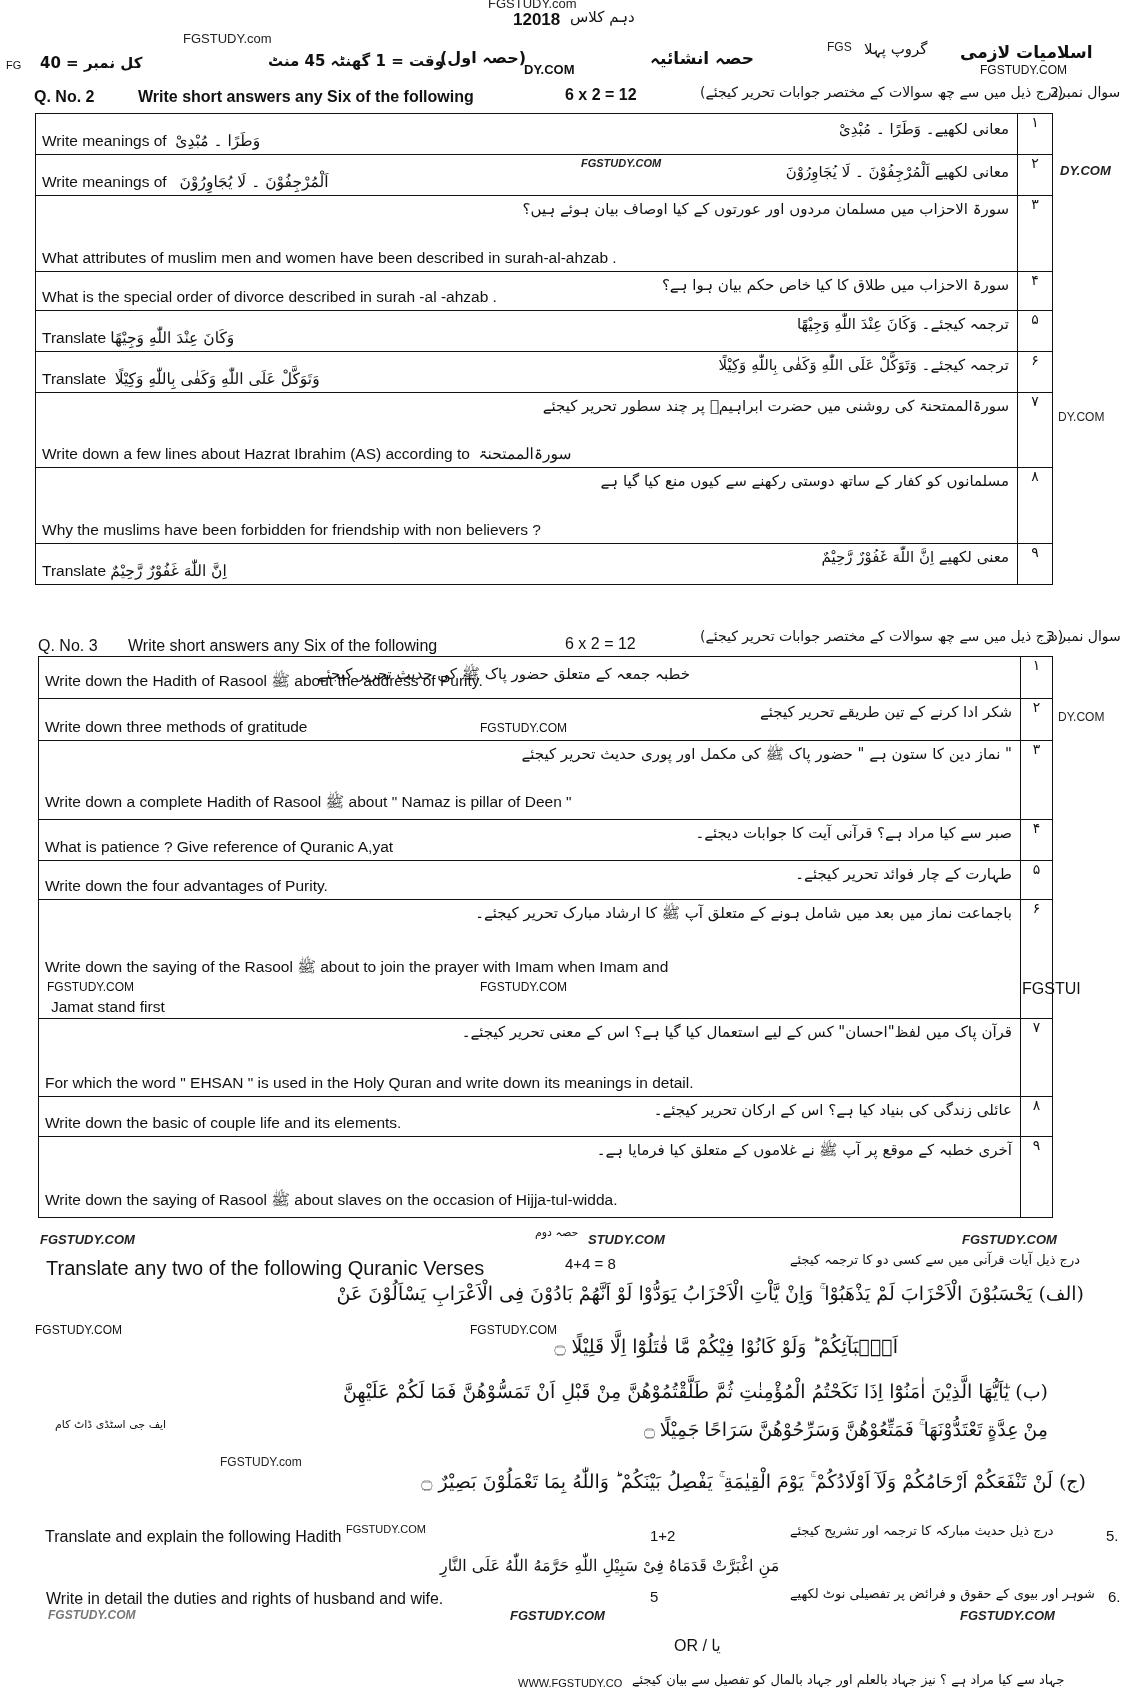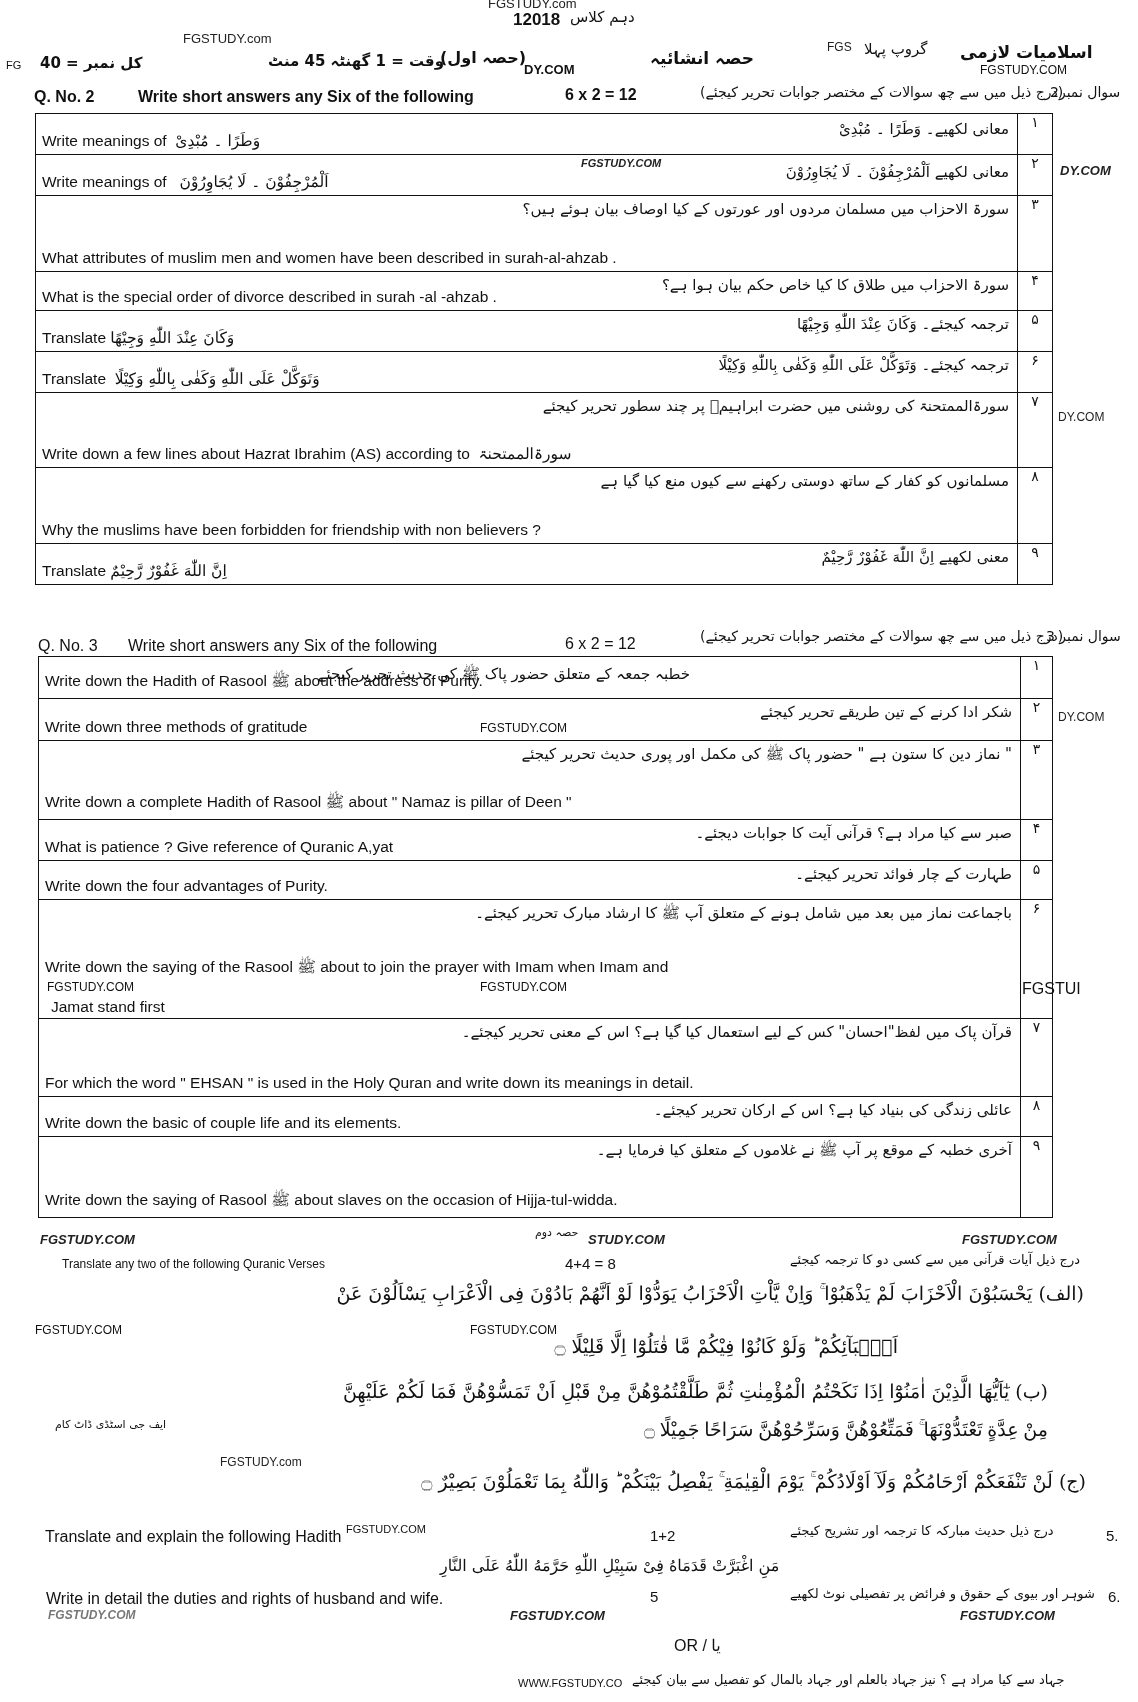--- a/index.html
+++ b/index.html
@@ -236,21 +236,21 @@
   </tr>
 </tbody>
   </table>
 <div class="abs wm2" style="left:1058px;top:710px;font-size:12px;">DY.COM</div>
 
 <div class="abs wm" style="left:40px;top:1232px;">FGSTUDY.COM</div>
 <div class="abs ur" style="left:535px;top:1226px;font-size:11px;">حصہ دوم</div>
 <div class="abs wm" style="left:588px;top:1232px;">STUDY.COM</div>
 <div class="abs wm" style="left:962px;top:1232px;">FGSTUDY.COM</div>
 
-<div class="abs" style="left:62px;top:1257px;font-size:12px;">Translate any two of the following Quranic Verses</div>
+<div class="abs" style="left:46px;top:1257px;font-size:20px;">Translate any two of the following Quranic Verses</div>
 <div class="abs" style="left:565px;top:1255px;font-size:15px;">4+4 = 8</div>
 <div class="abs ur" style="left:790px;top:1252px;font-size:13px;">درج ذیل آیات قرآنی میں سے کسی دو کا ترجمہ کیجئے</div>
 
 <div class="abs verse" style="right:54px;top:1282px;">(الف) يَحْسَبُوْنَ الْاَحْزَابَ لَمْ يَذْهَبُوْا ۚ وَاِنْ يَّاْتِ الْاَحْزَابُ يَوَدُّوْا لَوْ اَنَّهُمْ بَادُوْنَ فِى الْاَعْرَابِ يَسْاَلُوْنَ عَنْ</div>
 <div class="abs" style="left:35px;top:1323px;font-size:12px;">FGSTUDY.COM</div>
 <div class="abs" style="left:470px;top:1323px;font-size:12px;">FGSTUDY.COM</div>
 <div class="abs verse" style="right:240px;top:1335px;">اَنْۢبَآئِكُمْ ؕ وَلَوْ كَانُوْا فِيْكُمْ مَّا قٰتَلُوْٓا اِلَّا قَلِيْلًا ۝</div>
 
 <div class="abs verse" style="right:90px;top:1380px;">(ب) يٰٓاَيُّهَا الَّذِيْنَ اٰمَنُوْٓا اِذَا نَكَحْتُمُ الْمُؤْمِنٰتِ ثُمَّ طَلَّقْتُمُوْهُنَّ مِنْ قَبْلِ اَنْ تَمَسُّوْهُنَّ فَمَا لَكُمْ عَلَيْهِنَّ</div>
 <div class="abs ur" style="left:55px;top:1418px;font-size:11px;">ایف جی اسٹڈی ڈاٹ کام</div>

